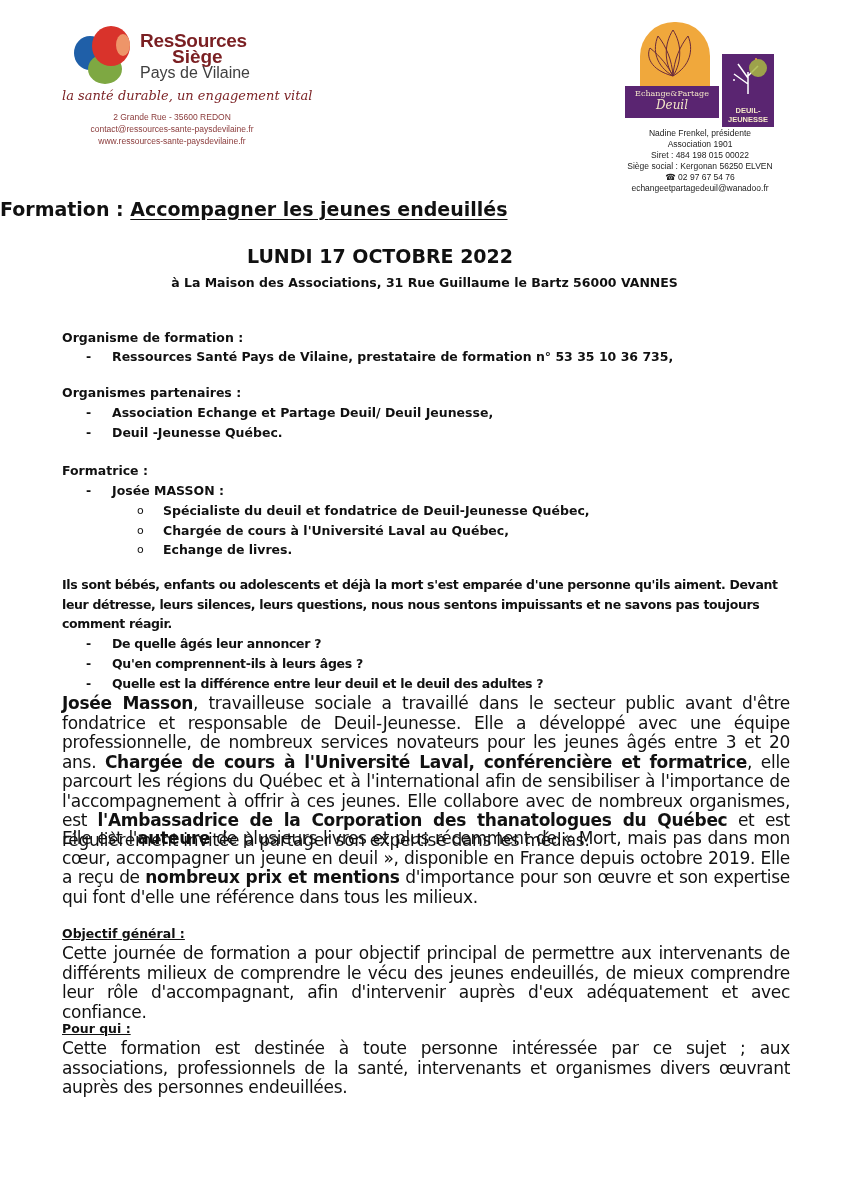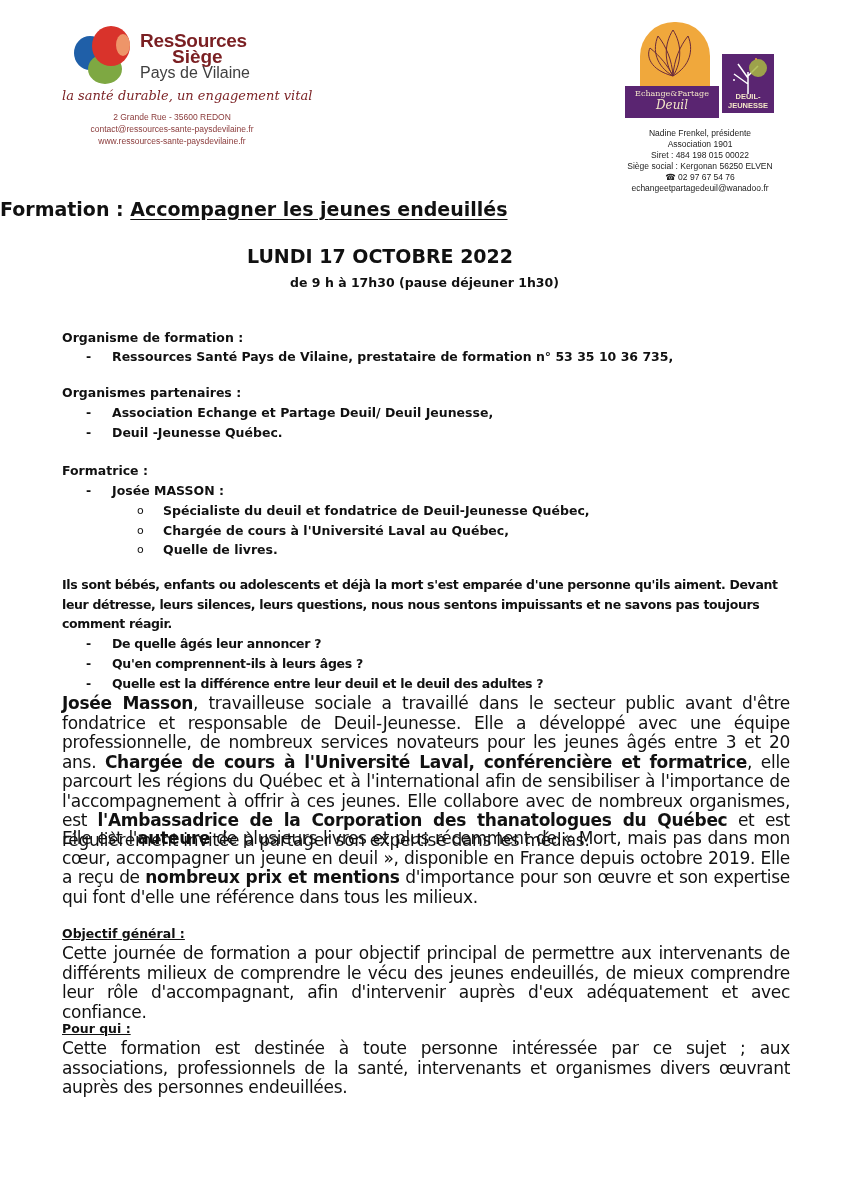--- a/index.html
+++ b/index.html
@@ -22,21 +22,21 @@
   .addr.l2 { top: 101px; }
   .addr.l3 { top: 113px; }
 
   
   .logo-right { left: 610px; top: 22px; width: 180px; height: 175px; }
   .orange-shape { position: absolute; left: 30px; top: 0; width: 70px; height: 88px; background: #f0a83c; border-radius: 34px 34px 0 0; }
   .lotus { position: absolute; left: 36px; top: 4px; width: 54px; height: 54px; }
   .box-echange { position: absolute; left: 15px; top: 64px; width: 94px; height: 32px; background: #5a2571; color: #f4e7c8; font-family: "DejaVu Serif", serif; text-align: center; }
   .box-echange .t1 { font-size: 8px; padding-top: 3px; }
   .box-echange .t2 { font-size: 12px; font-style: italic; }
-  .box-tree { position: absolute; left: 112px; top: 32px; width: 52px; height: 59px; background: #5a2571; }
+  .box-tree { position: absolute; left: 112px; top: 32px; width: 52px; height: 73px; background: #5a2571; }
   .tree { position: absolute; left: 4px; top: 0; width: 44px; height: 40px; }
   .tree-label { position: absolute; left: 0; right: 0; bottom: 3px; color: #f4e7c8; font-family: "Liberation Sans", sans-serif; font-weight: bold; font-size: 7.5px; text-align: center; line-height: 9px; }
   .assoc-info { position: absolute; left: 0; width: 180px; text-align: center; font-family: "Liberation Sans", sans-serif; font-size: 8.5px; color: #222; line-height: 11px; }
 
   
   .doc { font-family: "DejaVu Sans", sans-serif; }
   .title { left: 0; width: 839px; top: 198px; text-align: left; font-size: 19px; font-weight: bold; }
   .title u { text-decoration: underline; text-underline-offset: 3px; }
   .date { left: 0; width: 760px; top: 245px; text-align: center; font-size: 19px; font-weight: bold; }
   .venue { left: 0; width: 849px; top: 274px; text-align: center; font-size: 12.5px; font-weight: bold; line-height: 18px; }
@@ -106,21 +106,21 @@
   <div class="assoc-info" style="top:139px">Siège social : Kergonan 56250 ELVEN</div>
   <div class="assoc-info" style="top:150px">☎ 02 97 67 54 76</div>
   <div class="assoc-info" style="top:161px">echangeetpartagedeuil@wanadoo.fr</div>
 </div>
 
 <div class="abs doc title">
   <span>Formation : </span><u>Accompagner les jeunes endeuillés</u>
 </div>
 <div class="abs doc date">LUNDI 17 OCTOBRE 2022</div>
 <div class="abs doc venue">
-  <div>de 9 h à 17h30 (pause déjeuner 1h30)</div>
+  <div>à La Maison des Associations, 31 Rue Guillaume le Bartz 56000 VANNES</div>
 </div>
 
 <div class="abs doc sec-label" style="top:330px">Organisme de formation :</div>
 <div class="doc">
   <span class="dash" style="top:349px">-</span>
   <span class="dash-text" style="top:349px">Ressources Santé Pays de Vilaine, prestataire de formation n° 53 35 10 36 735,</span>
 </div>
 
 <div class="abs doc sec-label" style="top:385px">Organismes partenaires :</div>
 <div class="doc">
@@ -132,21 +132,21 @@
 
 <div class="abs doc sec-label" style="top:463px">Formatrice :</div>
 <div class="doc">
   <span class="dash" style="top:483px">-</span>
   <span class="dash-text" style="top:483px">Josée MASSON :</span>
   <span class="circ" style="top:504px">o</span>
   <span class="circ-text" style="top:503px">Spécialiste du deuil et fondatrice de Deuil-Jeunesse Québec,</span>
   <span class="circ" style="top:524px">o</span>
   <span class="circ-text" style="top:523px">Chargée de cours à l'Université Laval au Québec,</span>
   <span class="circ" style="top:543px">o</span>
-  <span class="circ-text" style="top:542px">Quelle de livres.</span>
+  <span class="circ-text" style="top:542px">Echange de livres.</span>
 </div>
 
 <div class="abs doc intro">Ils sont bébés, enfants ou adolescents et déjà la mort s'est emparée d'une personne qu'ils aiment. Devant leur détresse, leurs silences, leurs questions, nous nous sentons impuissants et ne savons pas toujours comment réagir.</div>
 <div class="doc">
   <span class="q-dash" style="top:636px">-</span>
   <span class="q-text" style="top:636px">De quelle âgés leur annoncer ?</span>
   <span class="q-dash" style="top:656px">-</span>
   <span class="q-text" style="top:656px">Qu'en comprennent-ils à leurs âges ?</span>
   <span class="q-dash" style="top:676px">-</span>
   <span class="q-text" style="top:676px">Quelle est la différence entre leur deuil et le deuil des adultes ?</span>

